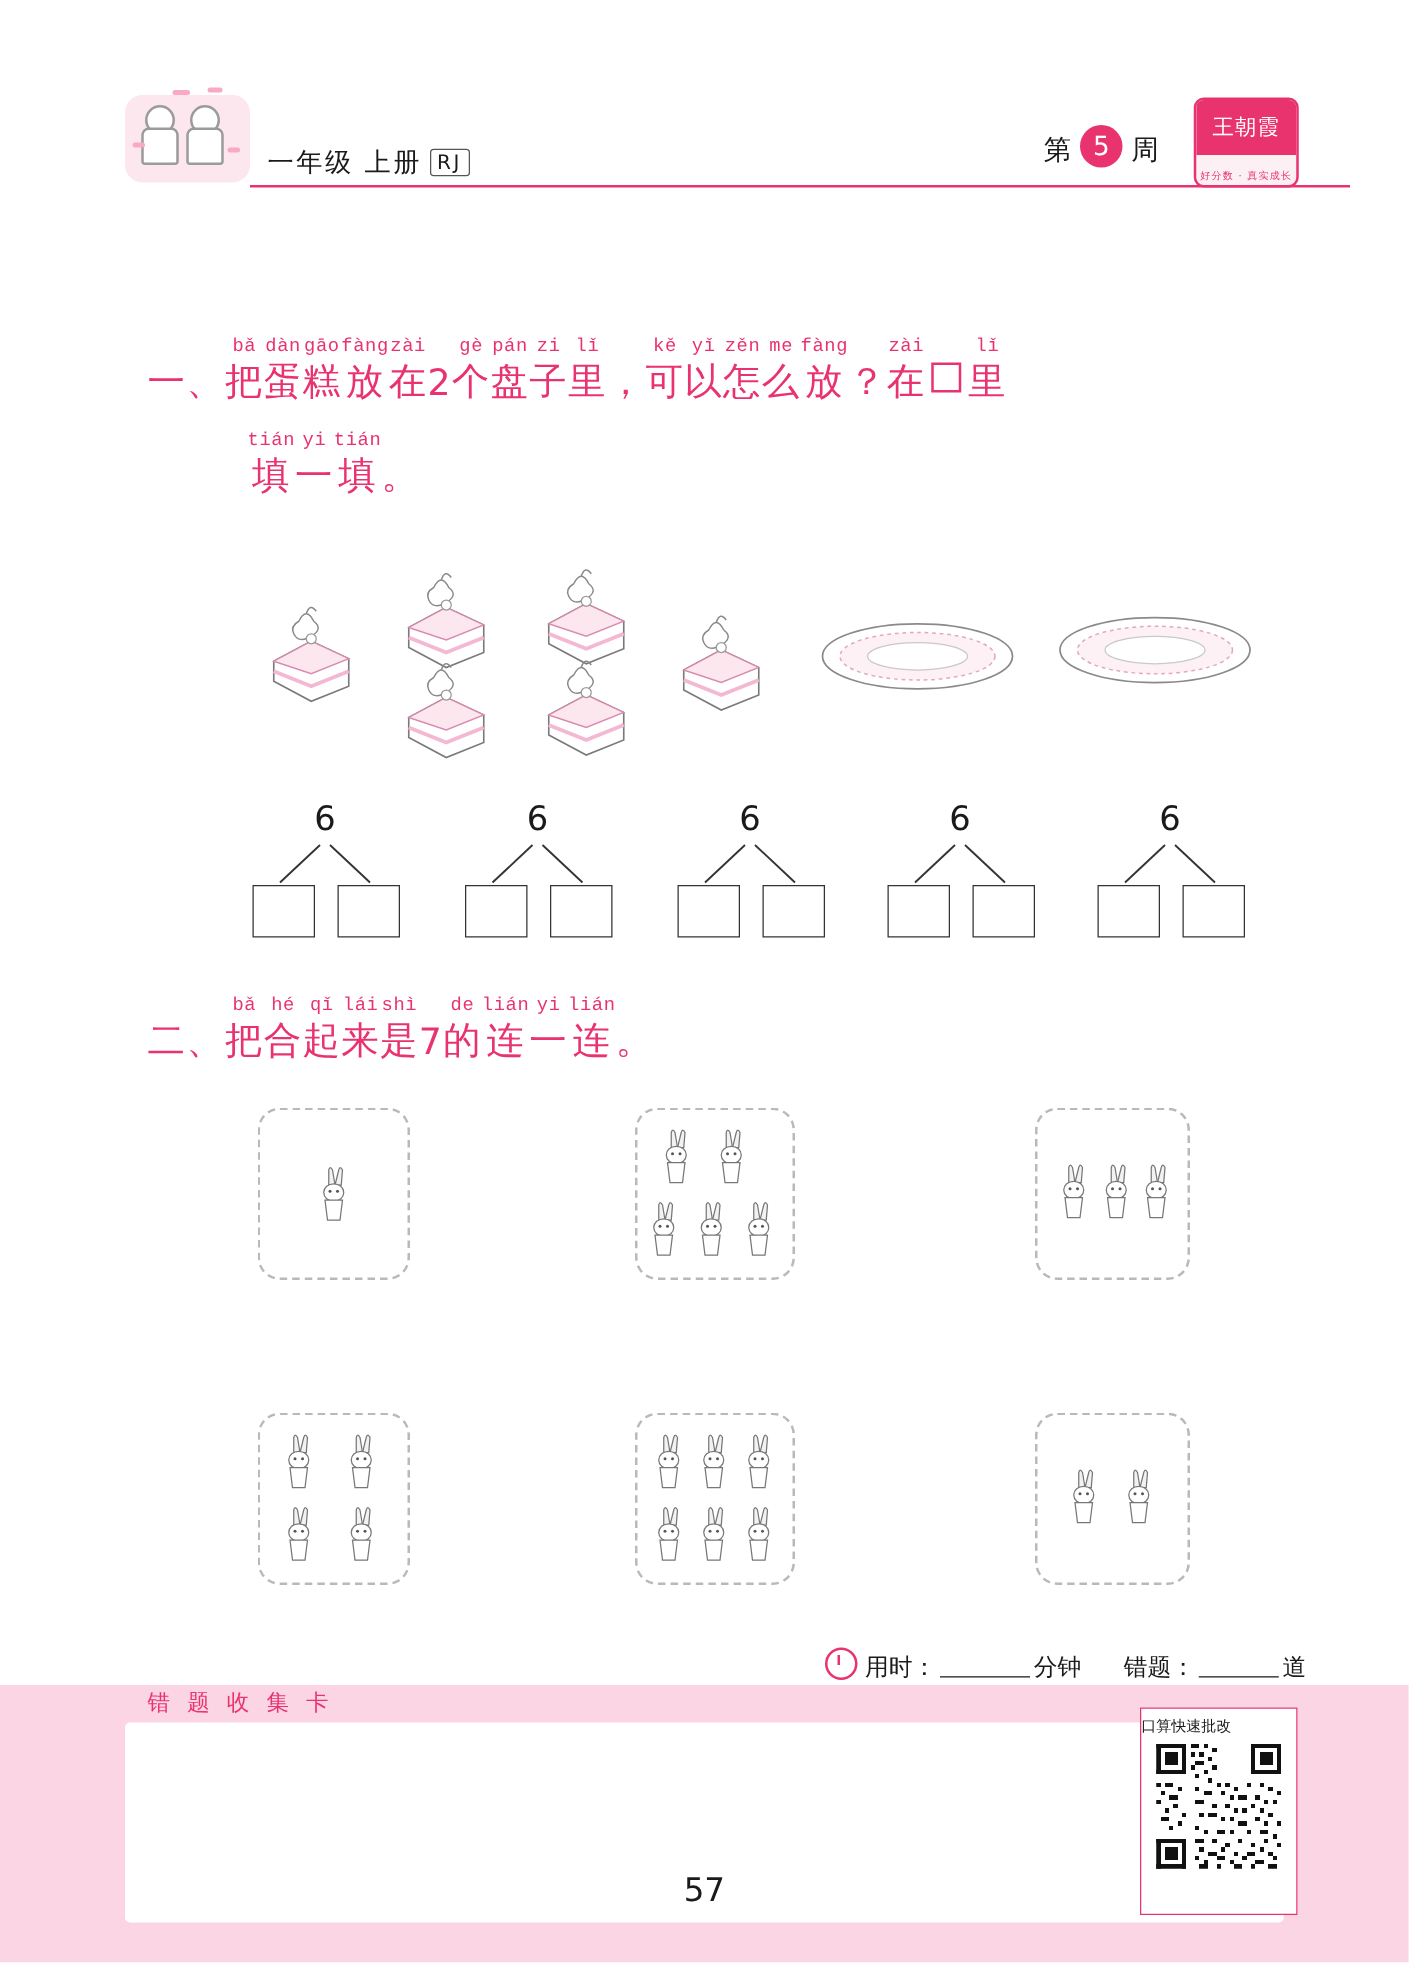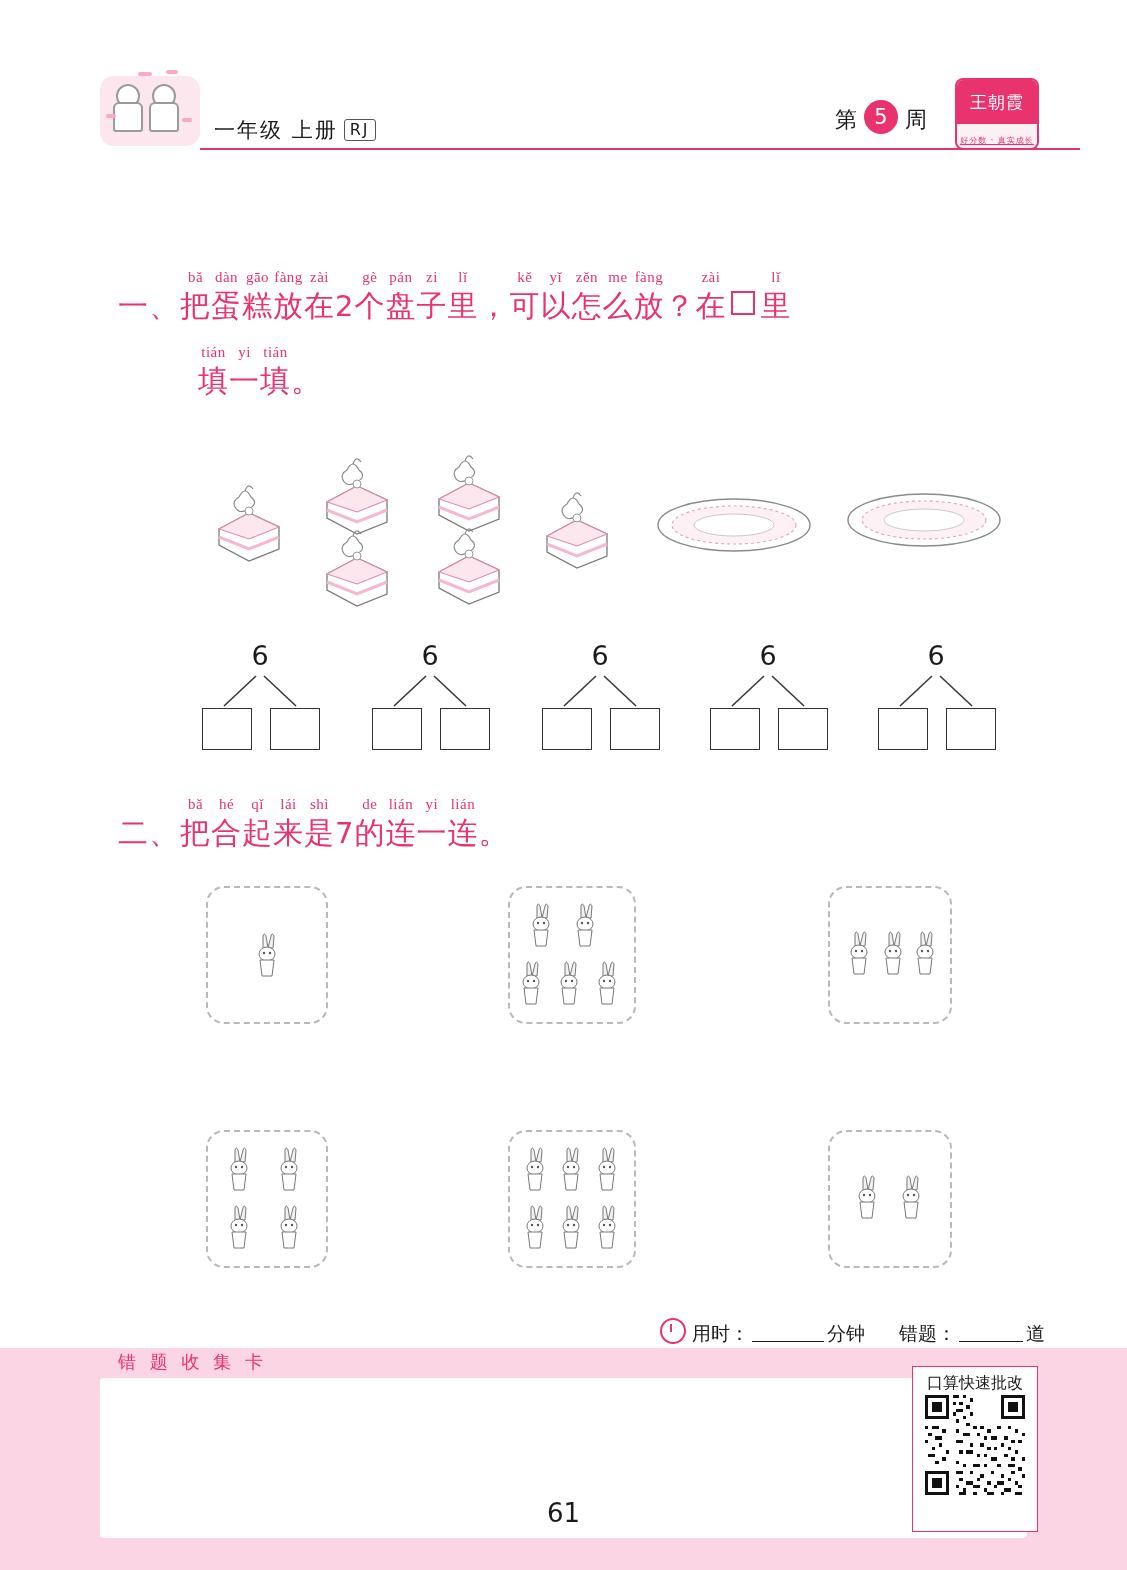--- a/index.html
+++ b/index.html
@@ -70,40 +70,40 @@
     background:#fdf0f5;
     overflow:hidden;
   }
   .logo-top {
     position:absolute; left:0; top:0; width:100%; height:44px;
     background:#e9336f; color:#ffffff; font-size:17px;
     text-align:center; line-height:44px; letter-spacing:1px;
   }
   .logo-bot {
     position:absolute; left:0; bottom:2px; width:100%;
-    font-size:8px; color:#e9336f; text-align:center; letter-spacing:1px;text-decoration:underline;
+    font-size:8px; color:#e9336f; text-align:center; letter-spacing:1px;
   }
 
   
   .lesson-title {
     position:absolute; left:0; top:186px; width:1127px;
     text-align:center; font-size:30px; color:#1a1a1a; letter-spacing:2px;
   }
   .lesson-title .day { color:#e9336f; font-weight:bold; margin-right:24px; }
 
   
   .q-block { position:absolute; }
   .q-line {
     color:#e9336f; font-size:30px; letter-spacing:1px;
     white-space:nowrap;
   }
   .pyw { display:inline-block; text-align:center; vertical-align:bottom; }
   .pyw .py {
     display:block; font-size:15px; color:#e9336f; height:19px;
-    line-height:19px; font-family:Liberation Serif, serif; letter-spacing:0.5px;
+    line-height:19px; font-family:Liberation Mono, monospace; letter-spacing:0.5px;
   }
   .pyw .hz {
     display:block; font-size:30px; color:#e9336f; line-height:38px;
   }
   .plainhz { display:inline-block; font-size:30px; color:#e9336f; line-height:38px; vertical-align:bottom;}
   .numhz { display:inline-block; font-size:29px; color:#e9336f; line-height:38px; vertical-align:bottom;}
   .boxglyph {
     display:inline-block; width:20px; height:20px;
     border:2px solid #e9336f; vertical-align:3px; margin:0 5px;
   }
@@ -165,22 +165,22 @@
   }
   .err-box {
     position:absolute; left:100px; top:1378px; width:927px; height:160px;
     background:#fff; border-radius:4px;
   }
   .qr-panel {
     position:absolute; left:912px; top:1366px; width:124px; height:164px;
     background:#fff; border:1px solid #e9336f;
   }
   .qr-label {
-    position:absolute; left:0; top:6px; width:124px; text-align:center;
-    font-size:16px; color:#1a1a1a;
+    position:absolute; left:0; top:6px; width:124px; 
+    font-size:12px; color:#1a1a1a;
   }
   .qr-code {
     position:absolute; left:12px; top:28px; width:100px; height:100px;
   }
   .page-num {
     position:absolute; left:0; top:1498px; width:1127px; text-align:center;
     font-size:26px; color:#1a1a1a;
   }
 </style>
 </head>
@@ -716,15 +716,15 @@
           <rect x="18" y="28" width="2" height="1"></rect>
         <rect x="22" y="28" width="1" height="1"></rect>
           <rect x="26" y="28" width="2" height="1"></rect>
         <rect x="8" y="0" width="1" height="1"></rect>
           <rect x="8" y="2" width="1" height="1"></rect>
           <rect x="8" y="5" width="1" height="1"></rect>
       </g>
     </svg>
   </div>
 
-  <div class="page-num">61</div>
+  <div class="page-num">57</div>
 
 </div>
 
 </body></html>

